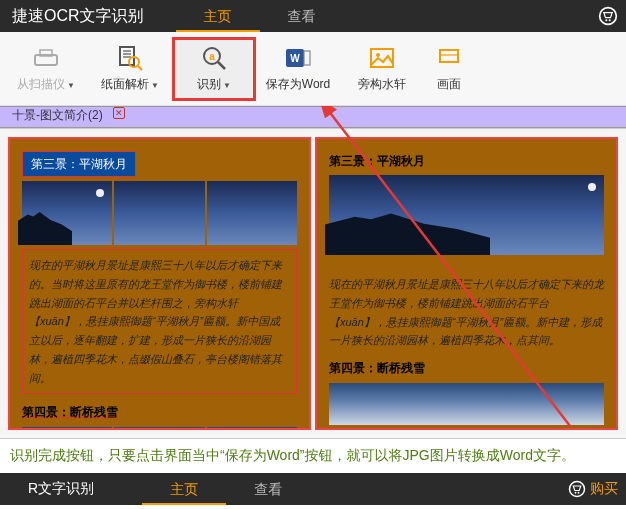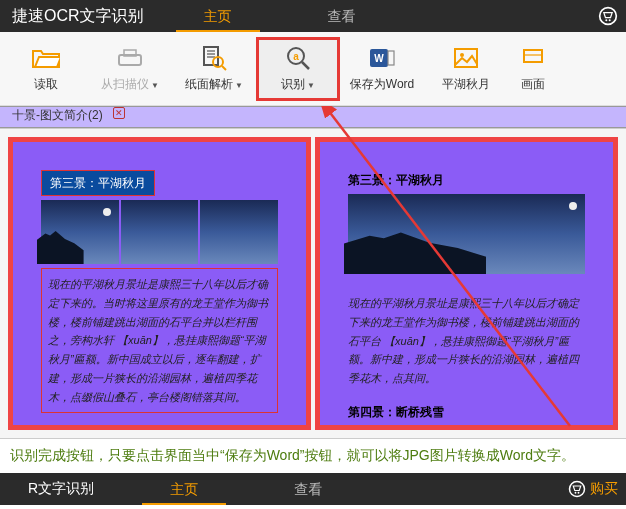--- a/index.html
+++ b/index.html
@@ -1,53 +1,53 @@
 <!DOCTYPE html>
 <html><head>
 <meta charset="utf-8">
 <style>
 * { margin: 0; padding: 0; box-sizing: border-box; }
 body { font-family: "Microsoft YaHei", sans-serif; width: 626px; height: 509px; overflow: hidden; background: #fff; }
 
 .topbar { background: #2b2b2b; color: #fff; height: 32px; display: flex; align-items: center; }
 .app-title { color: #fff; font-size: 16px; padding: 0 12px; flex: 0 0 auto; }
-.top-tabs { display: flex; height: 100%; margin-left: 20px; gap: 40px; }
+.top-tabs { display: flex; height: 100%; margin-left: 20px; }
 .top-tab { padding: 0 28px; line-height: 32px; font-size: 14px; color: #bbb; cursor: pointer; }
 .top-tab.active { color: #f49c00; border-bottom: 2px solid #f49c00; }
 .cart-btn { margin-left: auto; margin-right: 8px; color: #fff; }
 
 .toolbar { background: #f7f7f7; border-bottom: 1px solid #ddd; display: flex; height: 74px; align-items: center; padding: 0 4px; position: relative; }
 .tool { display: flex; flex-direction: column; align-items: center; justify-content: center; width: 84px; height: 64px; cursor: pointer; font-size: 12px; color: #333; gap: 4px; }
 .tool .icon { height: 28px; display: flex; align-items: center; justify-content: center; }
 .tool.disabled { color: #aaa; }
 .tool.highlight { border: 3px solid #e53935; background: #eee; }
 .dd-arrow { font-size: 8px; margin-left: 2px; color: #555; }
 
 .doc-tabs { background: #c4b5fd; border-bottom: 1px solid #999; border-top: 1px solid #999; height: 22px; display: flex; align-items: flex-start; padding: 0 6px; font-size: 12px; }
 .doc-tab { padding: 0 6px; color: #333; }
 .doc-tab-close { width: 12px; height: 12px; border: 1px solid #b33; color: #b33; font-size: 9px; display: inline-flex; align-items: center; justify-content: center; margin-left: 4px; border-radius: 2px; }
 
 .content { display: flex; height: 310px; background: #f5f5f5; position: relative; border-top: 1px solid #ccc; }
-.pane { flex: 1; background: #8b5cf6; margin: 8px; border: 5px solid #ef4444; overflow: hidden; padding: 28px; font-size: 11px; line-height: 1.7; position: relative; }
+.pane { flex: 1; background: #a16207; margin: 8px; border: 2px solid #ef4444; overflow: hidden; padding: 12px; font-size: 11px; line-height: 1.7; position: relative; }
 .pane.left { margin-right: 2px; }
 .pane.right { margin-left: 2px; }
 
 .heading-badge { background: #0a4b9e; color: #fff; font-size: 12px; padding: 2px 8px; display: inline-block; border: 1px solid #d33; }
 .pane.right .heading-badge { border: none; }
 
 .photo-row { display: flex; gap: 2px; margin-top: 4px; }
 .photo { flex: 1; height: 64px; background: linear-gradient(to bottom, #1a2a55 0%, #3a5a99 50%, #6a88bb 100%); position: relative; }
 .photo.moonlit::after { content:""; position:absolute; top:8px; right:8px; width:8px; height:8px; background:#eee; border-radius:50%; }
 .photo.wide { height: 80px; }
 .mountain::before { content:""; position:absolute; left:-4px; bottom:0; width:60%; height:55%; background:#0b1424; clip-path: polygon(0 100%, 0 30%, 18% 12%, 28% 18%, 40% 5%, 60% 28%, 80% 40%, 100% 60%, 100% 100%); }
 
 .para { border: 1px solid #d33; padding: 6px; margin-top: 4px; color: #222; font-style: italic; }
 .pane.right .para { border: none; padding: 0; margin-top: 20px; }
 
-.h4 { font-weight: bold; font-size: 12px; margin-top: 14px; text-decoration: underline; text-decoration-color: #d33; text-decoration-thickness: 1px; }
+.h4 { font-weight: bold; font-size: 12px; margin-top: 8px; text-decoration: underline; text-decoration-color: #d33; text-decoration-thickness: 1px; }
 .pane.right .h4 { font-weight: bold; text-decoration: none; }
 
 .snow-row { display: flex; gap: 2px; margin-top: 4px; }
 .snow { flex: 1; height: 36px; background: linear-gradient(to bottom, #2a4a7a 0%, #5a7aaa 40%, #cdd7e4 100%); }
 
 .hint-bar { padding: 8px 10px; font-size: 14px; color: #4d7c0f; background: #fff; border-top: 1px solid #ccc; }
 
 .bottombar { background: #2b2b2b; color: #fff; height: 32px; display: flex; align-items: center; }
 .bottom-title { color: #fff; font-size: 14px; padding: 0 28px; }
 .buy-btn { margin-left: auto; margin-right: 8px; display: flex; align-items: flex-end; gap: 4px; color: #f49c00; font-size: 14px; }
@@ -69,29 +69,20 @@
     <svg width="20" height="20" viewBox="0 0 24 24">
         <circle cx="12" cy="12" r="10" fill="none" stroke="#fff" stroke-width="2"></circle>
         <path d="M7 8 L17 8 L15 14 L9 14 Z" fill="none" stroke="#fff" stroke-width="1.5"></path>
         <circle cx="10" cy="17" r="1.2" fill="#fff"></circle>
         <circle cx="14" cy="17" r="1.2" fill="#fff"></circle>
       </svg>
   </div>
 </div>
 
 <div class="toolbar">
-  <div class="tool">
-    <span class="icon">
-      <svg width="28" height="22" viewBox="0 0 28 22">
-          <path d="M1 4 L9 4 L11 7 L27 7 L27 20 L1 20 Z" fill="none" stroke="#f49c00" stroke-width="2"></path>
-          <path d="M3 20 L7 10 L29 10 L25 20 Z" fill="#fff" stroke="#f49c00" stroke-width="2"></path>
-        </svg>
-    </span>
-    <span>读取</span>
-  </div>
 
   <div class="tool disabled">
     <span class="icon">
       <svg width="28" height="22" viewBox="0 0 28 22">
           <rect x="3" y="8" width="22" height="10" rx="2" fill="none" stroke="#aaa" stroke-width="2"></rect>
           <rect x="8" y="3" width="12" height="6" fill="none" stroke="#aaa" stroke-width="1.5"></rect>
         </svg>
     </span>
     <span><span>从扫描仪</span><span class="dd-arrow">▼</span></span>
   </div>
@@ -133,21 +124,21 @@
   </div>
 
   <div class="tool">
     <span class="icon">
       <svg width="26" height="22" viewBox="0 0 26 22">
           <rect x="2" y="2" width="22" height="18" fill="none" stroke="#f49c00" stroke-width="2"></rect>
           <circle cx="9" cy="8" r="2" fill="#f49c00"></circle>
           <path d="M2 18 L9 11 L14 15 L19 9 L24 17" fill="none" stroke="#f49c00" stroke-width="2"></path>
         </svg>
     </span>
-    <span>平湖秋月</span>
+    <span>旁构水轩</span>
   </div>
 
   <div class="tool" style="width:50px">
     <span class="icon">
       <svg width="24" height="22" viewBox="0 0 24 22">
           <rect x="3" y="3" width="18" height="12" fill="none" stroke="#f49c00" stroke-width="2"></rect>
           <line x1="3" y1="8" x2="21" y2="8" stroke="#f49c00" stroke-width="1.2"></line>
         </svg>
     </span>
     <span>画面</span>

